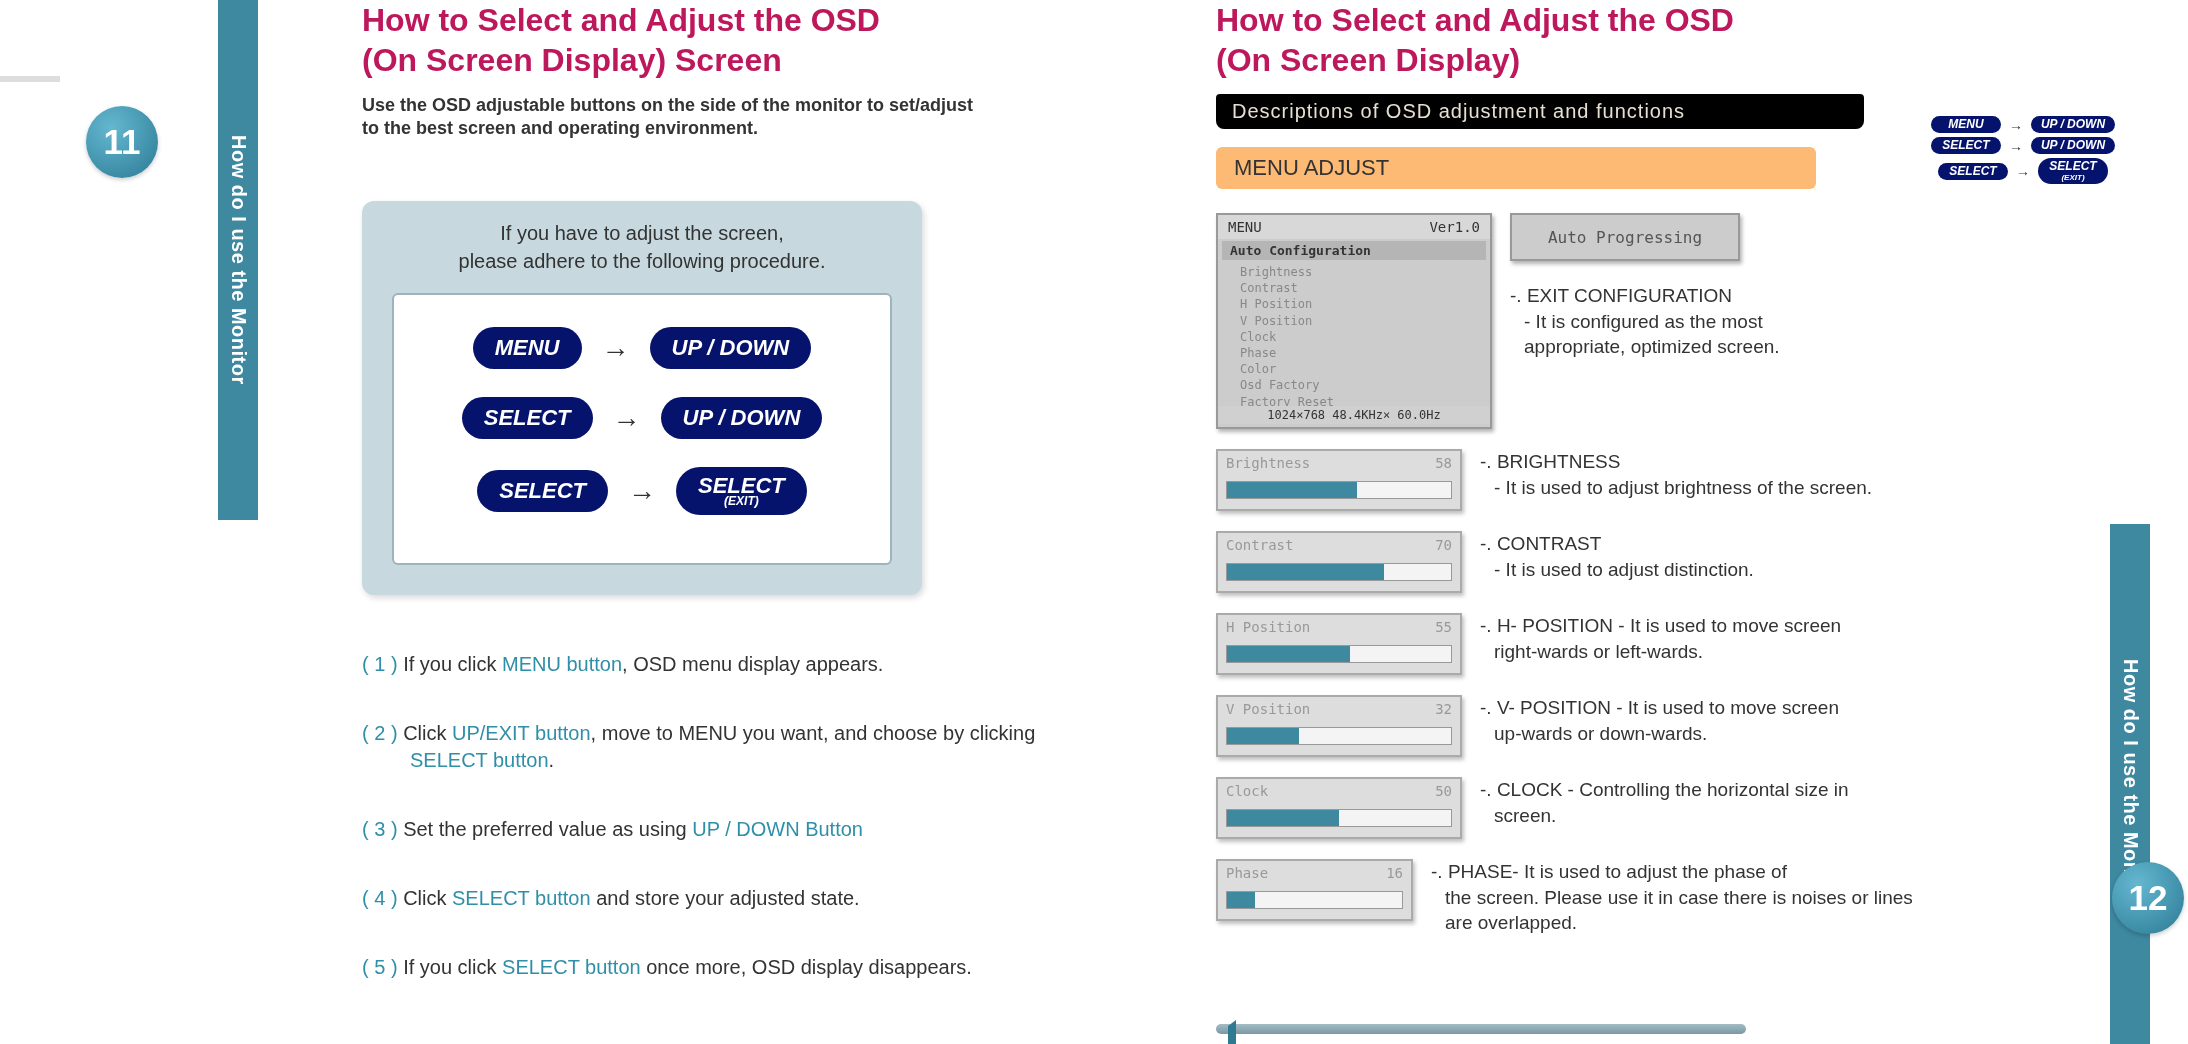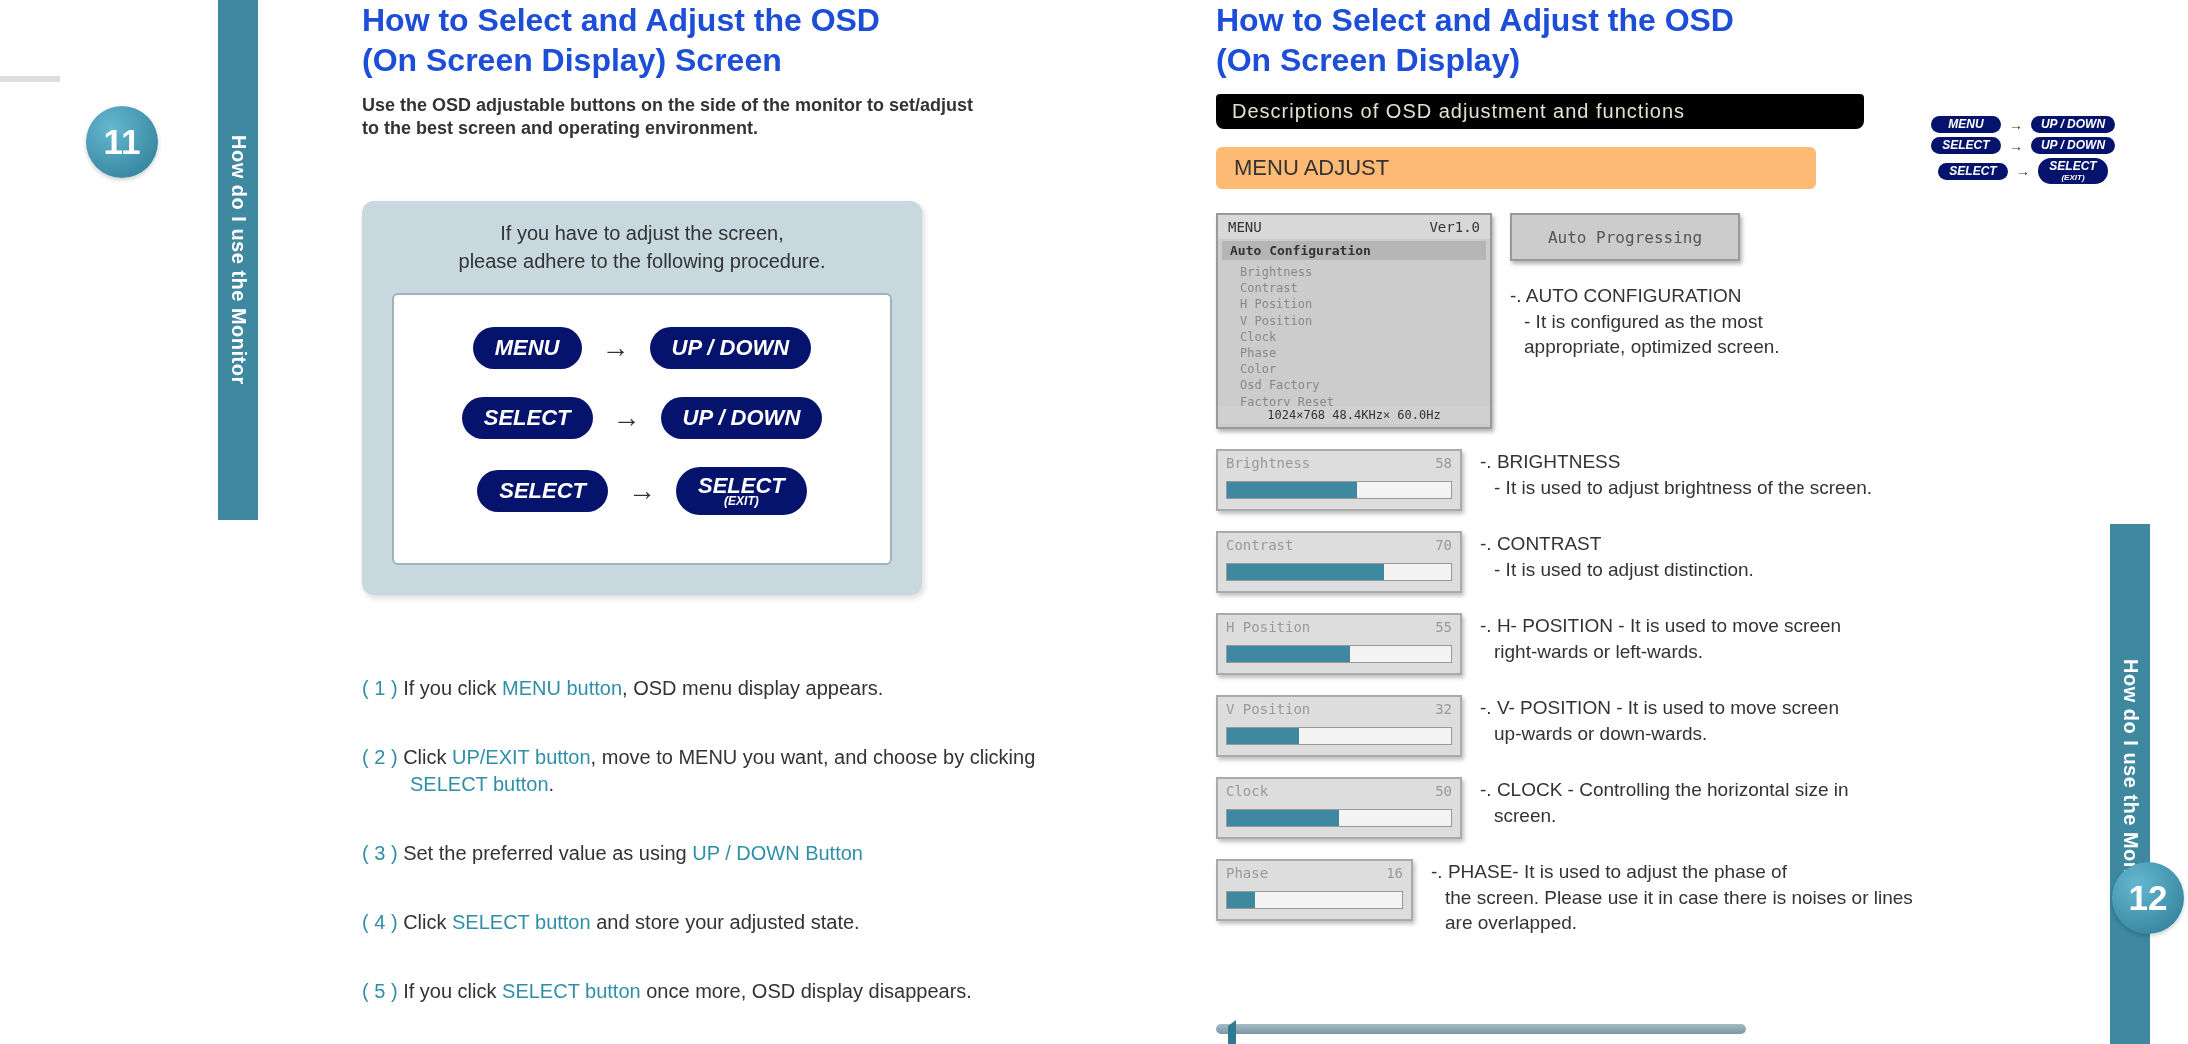--- a/index.html
+++ b/index.html
@@ -59,41 +59,41 @@
   .page-circle.right { right: 4px; top:auto; bottom: 110px; }
 
   .col {
     position: absolute;
     top: 0;
   }
   .col.left-col { left: 362px; width: 700px; }
   .col.right-col { left: 1216px; width: 700px; }
 
   h1 {
-    color: #1d4ed8;
+    color: #be185d;
     font-size: 32px;
     font-weight: bold;
     line-height: 1.25;
     margin-bottom: 14px;
   }
   .intro {
     font-size: 18px;
     font-weight: bold;
     line-height: 1.3;
     max-width: 620px;
     margin-bottom: 60px;
   }
 
   .procedure-card {
     background: #c7d8df;
     border-radius: 12px;
     padding: 18px 30px 30px;
     width: 560px;
     box-shadow: 2px 3px 6px rgba(0,0,0,.15);
-    margin-bottom: 80px;
+    margin-bottom: 56px;
   }
   .procedure-card .lead {
     text-align: center;
     font-size: 20px;
     line-height: 1.4;
     margin-bottom: 18px;
   }
   .flow-img {
     background: #fff;
     border: 2px solid #9db4bd;
@@ -297,21 +297,21 @@
         <div>Osd Factory</div>
         <div>Factory Reset</div>
         <div>Exit Menu</div>
       </div>
       <div class="menu-ftr">1024×768  48.4KHz× 60.0Hz</div>
     </div>
     <div>
       <div class="auto-box">Auto Progressing</div>
       <div style="height:22px"></div>
       <div class="desc">
-        <div>-. AUTO CONFIGURATION</div>
+        <div>-. EXIT CONFIGURATION</div>
         <div class="sub">- It is configured as the most</div>
         <div class="sub" style="">appropriate, optimized screen.</div>
       </div>
     </div>
   </div>
 
   <div id="sliders-host">
       <div class="osd-row">
         <div class="slider-shot">
           <div class="lab">

